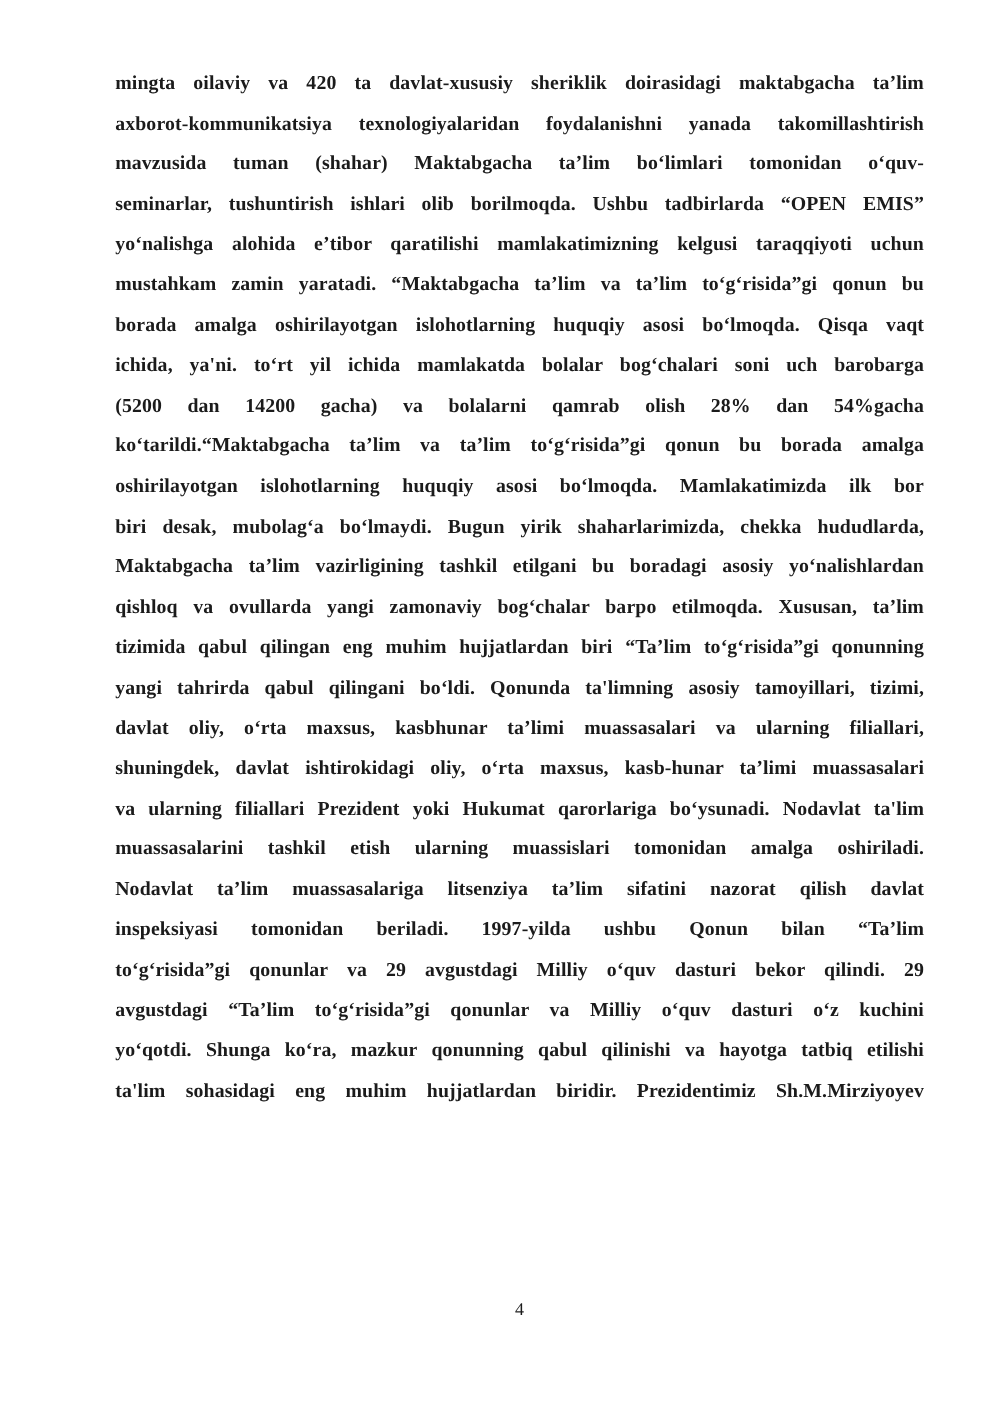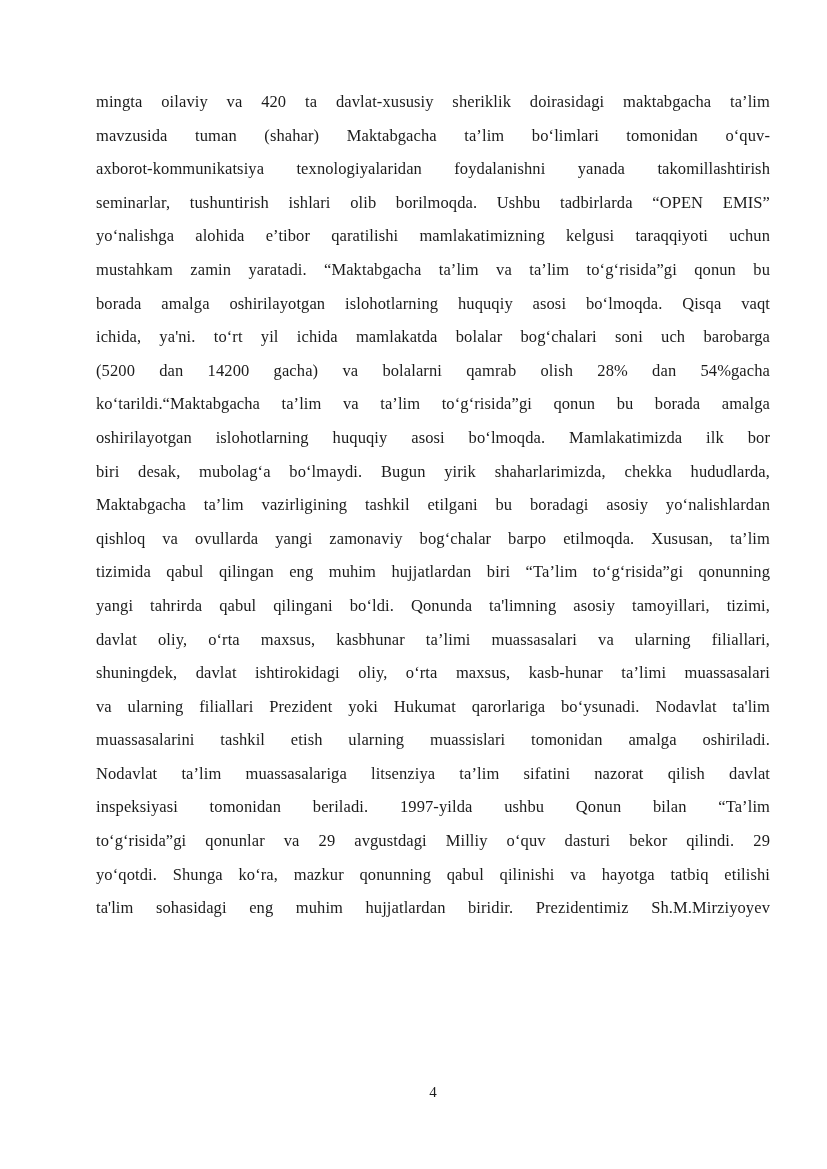--- a/index.html
+++ b/index.html
@@ -12,22 +12,23 @@
       width: 827px;
       height: 1169px;
       background: #ffffff;
       font-family: "Liberation Serif", "DejaVu Serif", serif;
       color: #1b1b1b;
       overflow: hidden;
     }
     .text-block {
       position: absolute;
       left: 96px;
-      top: 85px;
+      top: 52px;
       width: 674px;
+      font-weight: bold;
     }
     .line {
       font-size: 16.5px;
       line-height: 33.6px;
       height: 33.6px;
       text-align: justify;
       text-align-last: justify;
       -moz-text-align-last: justify;
       white-space: nowrap;
       letter-spacing: 0.1px;
@@ -41,39 +42,40 @@
       font-size: 15px;
       line-height: 18px;
     }
   </style>
 </head>
 <body>
 
 <div class="page">
   <div class="text-block">
     <div class="line">mingta oilaviy va 420 ta davlat-xususiy sheriklik doirasidagi maktabgacha ta’lim</div>
+    <div class="line">axborot-kommunikatsiya texnologiyalaridan foydalanishni yanada takomillashtirish</div>
     <div class="line">mavzusida tuman (shahar) Maktabgacha ta’lim bo‘limlari tomonidan o‘quv-</div>
-    <div class="line">axborot-kommunikatsiya texnologiyalaridan foydalanishni yanada takomillashtirish</div>
     <div class="line">seminarlar, tushuntirish ishlari olib borilmoqda. Ushbu tadbirlarda “OPEN EMIS”</div>
     <div class="line">yo‘nalishga alohida e’tibor qaratilishi mamlakatimizning kelgusi taraqqiyoti uchun</div>
     <div class="line">mustahkam zamin yaratadi. “Maktabgacha ta’lim va ta’lim to‘g‘risida”gi qonun bu</div>
     <div class="line">borada amalga oshirilayotgan islohotlarning huquqiy asosi bo‘lmoqda. Qisqa vaqt</div>
     <div class="line">ichida, ya'ni. to‘rt yil ichida mamlakatda bolalar bog‘chalari soni uch barobarga</div>
     <div class="line">(5200 dan 14200 gacha) va bolalarni qamrab olish 28% dan 54%gacha</div>
     <div class="line">ko‘tarildi.“Maktabgacha ta’lim va ta’lim to‘g‘risida”gi qonun bu borada amalga</div>
     <div class="line">oshirilayotgan islohotlarning huquqiy asosi bo‘lmoqda. Mamlakatimizda ilk bor</div>
     <div class="line">biri desak, mubolag‘a bo‘lmaydi. Bugun yirik shaharlarimizda, chekka hududlarda,</div>
     <div class="line">Maktabgacha ta’lim vazirligining tashkil etilgani bu boradagi asosiy yo‘nalishlardan</div>
     <div class="line">qishloq va ovullarda yangi zamonaviy bog‘chalar barpo etilmoqda. Xususan, ta’lim</div>
     <div class="line">tizimida qabul qilingan eng muhim hujjatlardan biri “Ta’lim to‘g‘risida”gi qonunning</div>
     <div class="line">yangi tahrirda qabul qilingani bo‘ldi. Qonunda ta'limning asosiy tamoyillari, tizimi,</div>
     <div class="line">davlat oliy, o‘rta maxsus, kasbhunar ta’limi muassasalari va ularning filiallari,</div>
     <div class="line">shuningdek, davlat ishtirokidagi oliy, o‘rta maxsus, kasb-hunar ta’limi muassasalari</div>
     <div class="line">va ularning filiallari Prezident yoki Hukumat qarorlariga bo‘ysunadi. Nodavlat ta'lim</div>
     <div class="line">muassasalarini tashkil etish ularning muassislari tomonidan amalga oshiriladi.</div>
     <div class="line">Nodavlat ta’lim muassasalariga litsenziya ta’lim sifatini nazorat qilish davlat</div>
     <div class="line">inspeksiyasi tomonidan beriladi. 1997-yilda ushbu Qonun bilan “Ta’lim</div>
     <div class="line">to‘g‘risida”gi qonunlar va 29 avgustdagi Milliy o‘quv dasturi bekor qilindi. 29</div>
+    <div class="line">avgustdagi “Ta’lim to‘g‘risida”gi qonunlar va Milliy o‘quv dasturi o‘z kuchini</div>
     <div class="line">yo‘qotdi. Shunga ko‘ra, mazkur qonunning qabul qilinishi va hayotga tatbiq etilishi</div>
     <div class="line">ta'lim sohasidagi eng muhim hujjatlardan biridir. Prezidentimiz Sh.M.Mirziyoyev</div>
   </div>
   <div class="page-number">4</div>
 </div>
 
 </body></html>

